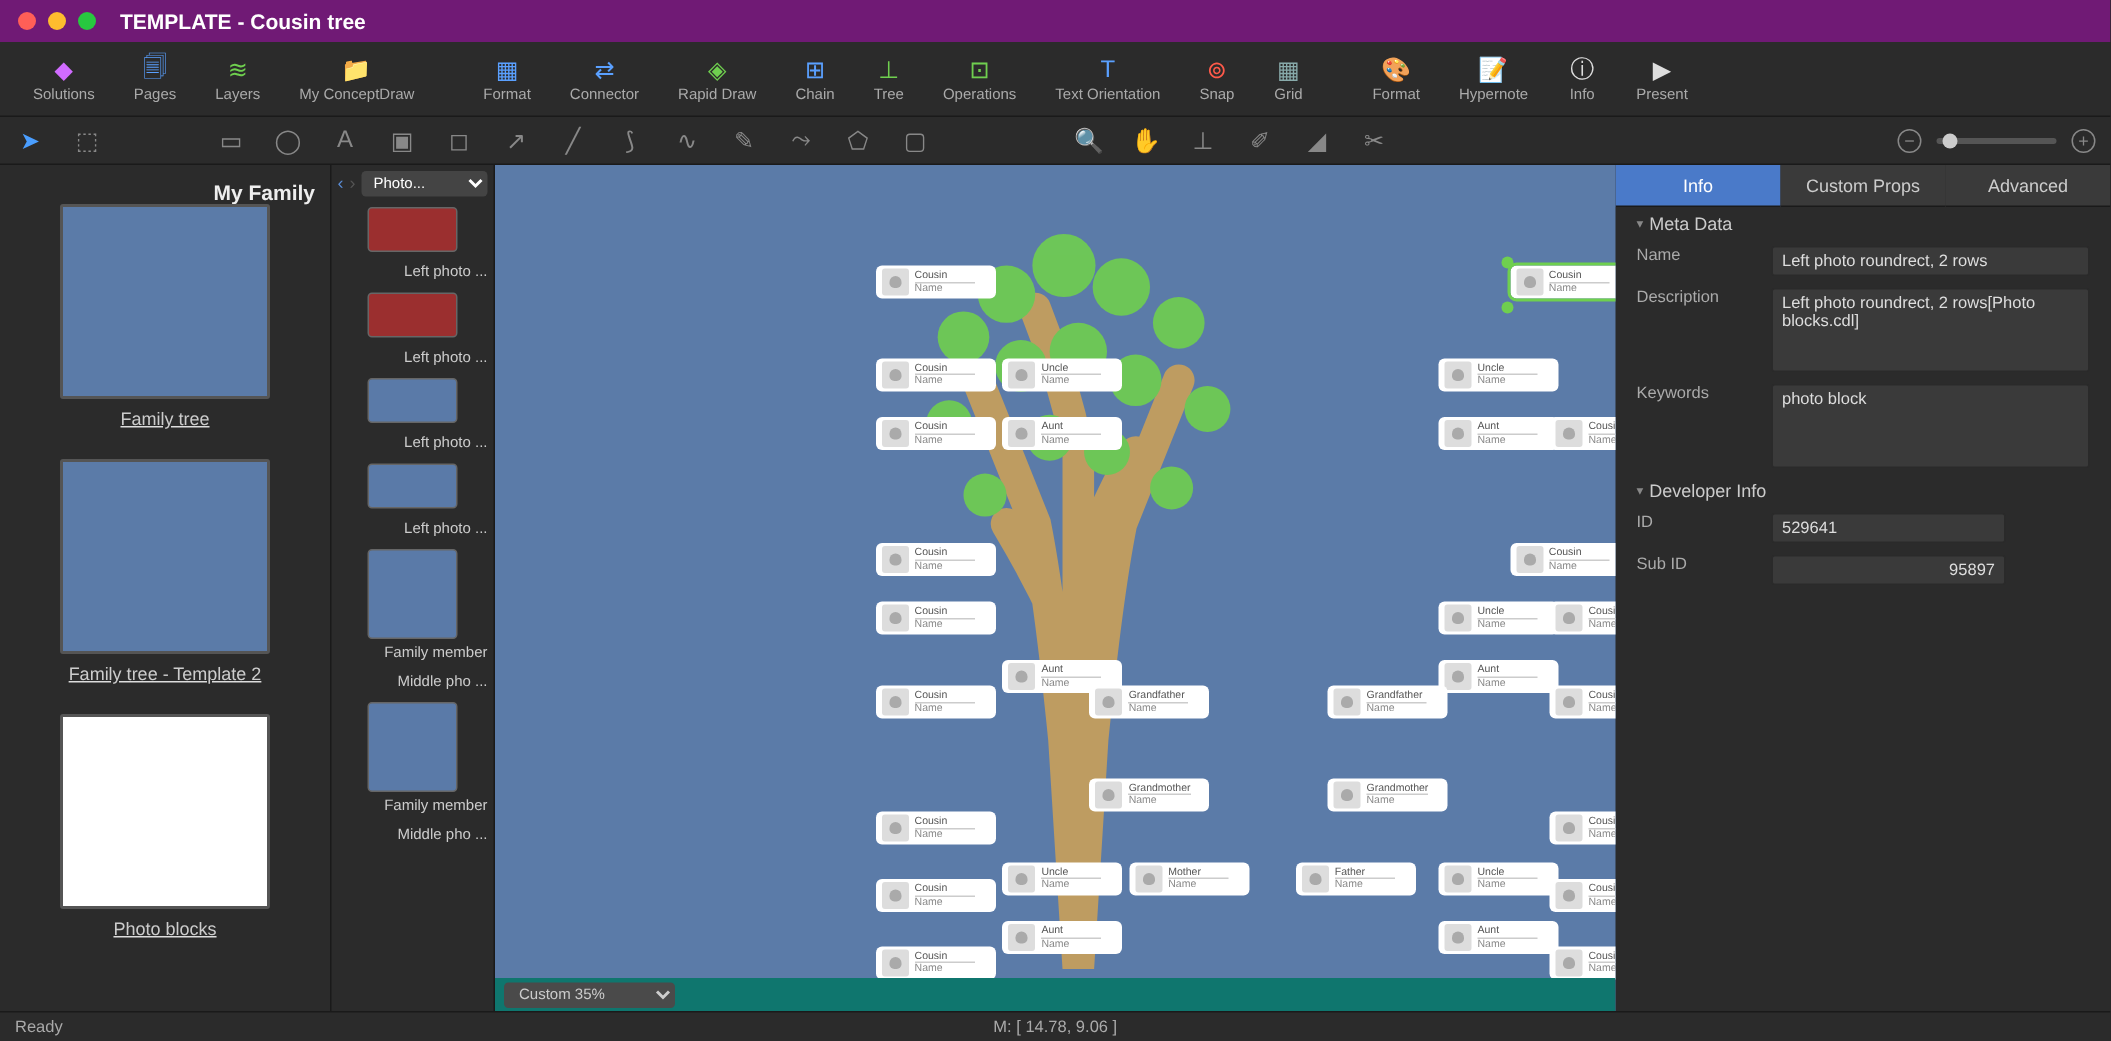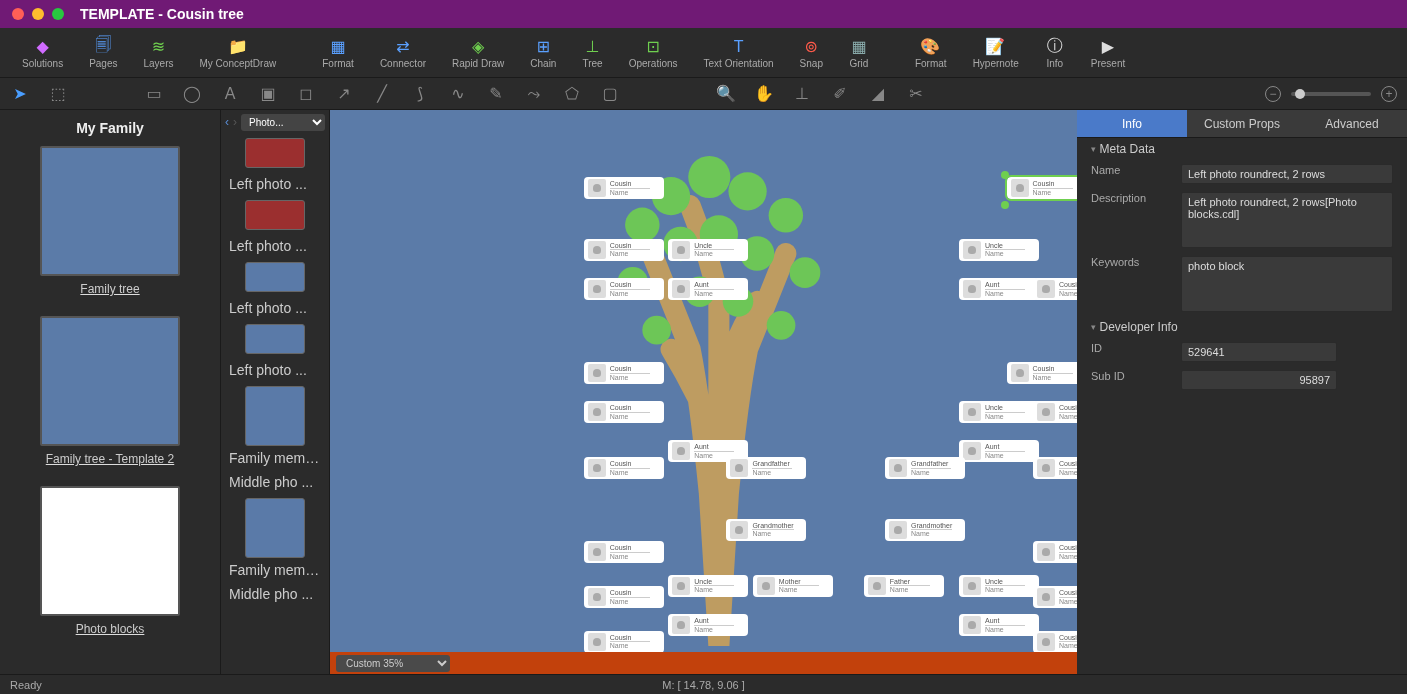--- a/index.html
+++ b/index.html
@@ -17,46 +17,46 @@
 .sub-toolbar { height: 32px; background: #2b2b2b; border-bottom: 1px solid #1a1a1a; display: flex; align-items: center; padding: 0 10px; gap: 18px; }
 .sub-tool { width: 20px; height: 20px; display: flex; align-items: center; justify-content: center; color: #888; cursor: pointer; }
 .sub-tool.active { color: #4a9eff; }
 .sub-spacer { flex: 1; }
 .zoom-slider-wrap { display: flex; align-items: center; gap: 10px; }
 .zoom-btn { width: 16px; height: 16px; border: 1.5px solid #888; border-radius: 50%; display: flex; align-items: center; justify-content: center; color: #888; font-size: 12px; cursor: pointer; }
 .zoom-slider { width: 80px; height: 4px; background: #555; border-radius: 2px; position: relative; }
 .zoom-thumb { position: absolute; left: 5%; top: -3px; width: 10px; height: 10px; background: #ccc; border-radius: 50%; }
 .main { flex: 1; display: flex; overflow: hidden; }
 .left-panel { width: 220px; background: #2b2b2b; padding: 10px; overflow-y: auto; }
-.panel-title { font-size: 14px; font-weight: 600; text-align: center; margin-bottom: 10px; color: #eee; }
+.panel-title { font-size: 14px; font-weight: 600; text-align: right; color: #eee; }
 .thumb-item { margin-bottom: 20px; text-align: center; text-decoration: underline; }
 .thumb-box { width: 140px; height: 130px; margin: 0 auto 6px; background: #5b7ba8; border: 2px solid #555; border-radius: 2px; position: relative; overflow: hidden; }
 .thumb-box.white { background: #fff; }
 .thumb-label { font-size: 12px; color: #ccc; }
 .library-panel { width: 110px; background: #2b2b2b; border-left: 1px solid #1a1a1a; border-right: 1px solid #1a1a1a; display: flex; flex-direction: column; }
 .lib-header { height: 24px; display: flex; align-items: center; padding: 0 4px; gap: 4px; }
 .lib-nav { color: #5a8dd6; font-size: 12px; cursor: pointer; }
 .lib-select { flex: 1; background: #444; color: #fff; border: none; font-size: 10px; padding: 2px 4px; border-radius: 3px; }
 .lib-items { flex: 1; overflow-y: auto; padding: 4px; }
 .lib-item { margin-bottom: 8px; }
 .lib-shape { width: 60px; height: 30px; background: #9b2f2f; margin: 0 auto 4px; border-radius: 3px; border: 1px solid #666; }
 .lib-shape.blue { background: #5a7aa8; }
 .lib-shape.tall { height: 60px; }
-.lib-label { font-size: 14px; color: #ccc; text-align: left; padding-left: 4px; white-space: nowrap; overflow: hidden; text-overflow: ellipsis; }
+.lib-label { font-size: 10px; color: #ccc; text-align: right; padding-left: 4px; white-space: nowrap; overflow: hidden; text-overflow: ellipsis; }
 .canvas-area { flex: 1; background: #5b7ba8; position: relative; overflow: hidden; }
 .canvas-inner { position: absolute; inset: 0; }
 .person-card { position: absolute; background: #fff; border-radius: 4px; padding: 2px 4px; display: flex; align-items: center; gap: 4px; font-size: 8px; color: #555; min-width: 80px; }
 .person-avatar { width: 18px; height: 18px; background: #ddd; border-radius: 2px; display: flex; align-items: center; justify-content: center; }
 .person-avatar::before { content: ""; width: 8px; height: 8px; background: #aaa; border-radius: 50% 50% 40% 40%; }
 .person-text { display: flex; flex-direction: column; line-height: 1.1; }
 .person-role { border-bottom: 1px solid #ccc; min-width: 40px; font-size: 7px; }
 .person-name { font-size: 7px; color: #888; }
 .person-card.selected { outline: 2px solid #6fcf4f; }
 .sel-handle { position: absolute; width: 8px; height: 8px; background: #6fcf4f; border-radius: 50%; }
-.canvas-footer { position: absolute; bottom: 0; left: 0; right: 0; height: 22px; background: #c2410c; display: flex; align-items: center; padding: 0 6px; }
+.canvas-footer { position: absolute; bottom: 0; left: 0; right: 0; height: 22px; background: #0f766e; display: flex; align-items: center; padding: 0 6px; }
 .zoom-select { background: #4a4a4a; color: #ccc; border: none; font-size: 10px; padding: 2px 30px 2px 6px; border-radius: 3px; }
 .right-panel { width: 330px; background: #2b2b2b; display: flex; flex-direction: column; }
 .rp-tabs { display: flex; height: 28px; }
 .rp-tab { flex: 1; display: flex; align-items: center; justify-content: center; font-size: 12px; background: #3a3a3a; border-bottom: 1px solid #1a1a1a; cursor: pointer; color: #ccc; }
 .rp-tab.active { background: #4a7ac9; color: #fff; }
 .rp-body { padding: 0 14px; font-size: 12px; overflow-y: auto; }
 .rp-section-title { font-size: 12px; color: #ccc; margin: 4px 0 8px; display: flex; align-items: center; gap: 4px; }
 .rp-section-title::before { content: "▾"; font-size: 9px; color: #888; }
 .rp-row { display: flex; margin-bottom: 8px; gap: 10px; }
 .rp-label { width: 80px; font-size: 11px; color: #aaa; }

